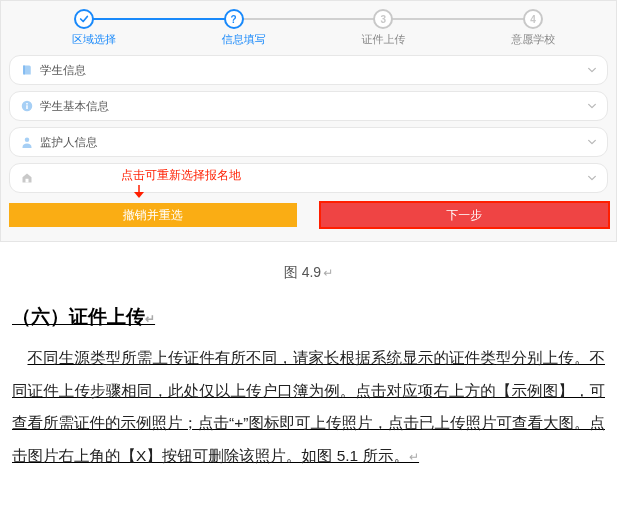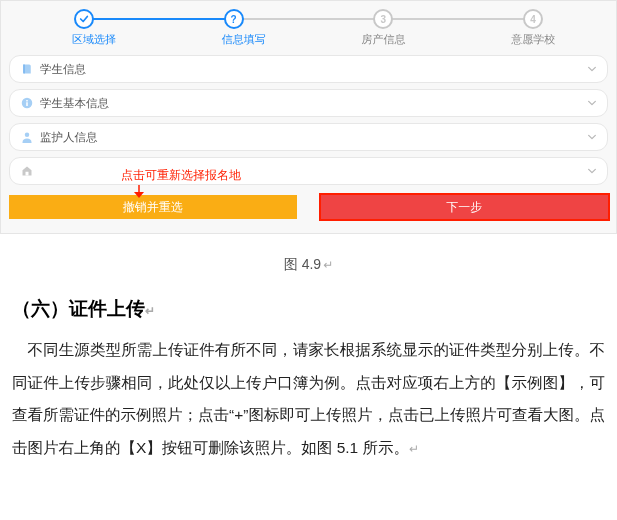--- a/index.html
+++ b/index.html
@@ -11,38 +11,38 @@
     .step { flex:1; display:flex; flex-direction:column; align-items:center; position:relative; }
     .step + .step::before { content:""; position:absolute; top:9px; right:50%; left:-50%; height:2px; background:#d0d0d0; z-index:0; transform:translateX(0); }
     .step.nextfill + .step::before { background:#1989fa; }
     .step-circle { width:20px; height:20px; border:2px solid #c8c8c8; border-radius:50%; background:#fff; display:flex; align-items:center; justify-content:center; font-size:10px; color:#c8c8c8; z-index:1; position:relative; font-weight:700; }
     .step.done .step-circle,
     .step.active .step-circle { border-color:#1989fa; color:#1989fa; }
     .step.done .step-circle svg { stroke:#1989fa; }
     .step-label { font-size:11px; color:#888; margin-top:3px; }
     .step.done .step-label, .step.active .step-label { color:#1989fa;padding-left:20px; }
 
-    .card { background:#fff; border:1px solid #e7e7e7; border-radius:11px; padding:6px 10px; margin-bottom:6px; display:flex; align-items:center; position:relative; height:28px; }
+    .card { background:#fff; border:1px solid #e7e7e7; border-radius:11px; padding:14px 10px; margin-bottom:6px; display:flex; align-items:center; position:relative; height:28px; }
     .card-icon { width:14px; display:inline-flex; justify-content:center; margin-right:6px; }
     .card-icon svg { display:block; }
     .card-title { font-size:11.5px; color:#555; flex:1; }
     .chev { position:absolute; right:10px; top:50%; transform:translateY(-50%); color:#b8b8b8; }
 
     .annot { position:absolute; color:#ff1e00; font-size:12px; left:120px; top:166px; pointer-events:none; font-weight:400; }
     .arrow { position:absolute; left:130px; top:184px; width:0; height:0; pointer-events:none; }
 
     .btnrow { display:flex; gap:24px; margin-top:10px; }
     .btn { flex:1; height:24px; border:none; cursor:pointer; font-size:12px; color:#fff; display:flex; align-items:center; justify-content:center; }
     .btn-orange { background:#faad14; }
     .btn-blue  { background:#ef4444; outline:2px solid #ff1e00; outline-offset:0px; }
 
     .caption { text-align:center; font-size:14px; color:#555; margin:22px 7px 22px; font-family:"Microsoft YaHei",Arial,sans-serif; }
     .caption .ret { color:#aaa; font-size:12px; margin-left:2px; }
 
-    .section { padding:0 12px; }
+    .section { padding:0 12px;text-decoration:underline; }
     .sec-title { font-size:19px; font-weight:700; color:#000; margin-bottom:12px; margin-top:8px; }
     .para { font-size:15.5px; color:#222; line-height:2.1; text-align:justify; text-indent:1em; }
     .para-end { color:#aaa; font-size:12px; }
   </style>
 </head>
 <body>
 
 <div class="app-area">
 
   <div class="steps">
@@ -53,21 +53,21 @@
           </svg>
       </span>
       <span class="step-label">区域选择</span>
     </div>
     <div class="step active">
       <span class="step-circle">?</span>
       <span class="step-label">信息填写</span>
     </div>
     <div class="step">
       <span class="step-circle">3</span>
-      <span class="step-label">房产信息</span>
+      <span class="step-label">证件上传</span>
     </div>
     <div class="step">
       <span class="step-circle">4</span>
       <span class="step-label">意愿学校</span>
     </div>
   </div>
 
   <div class="card">
     <span class="card-icon">
       <svg width="12" height="12" viewBox="0 0 16 16" fill="#a6cff5">

